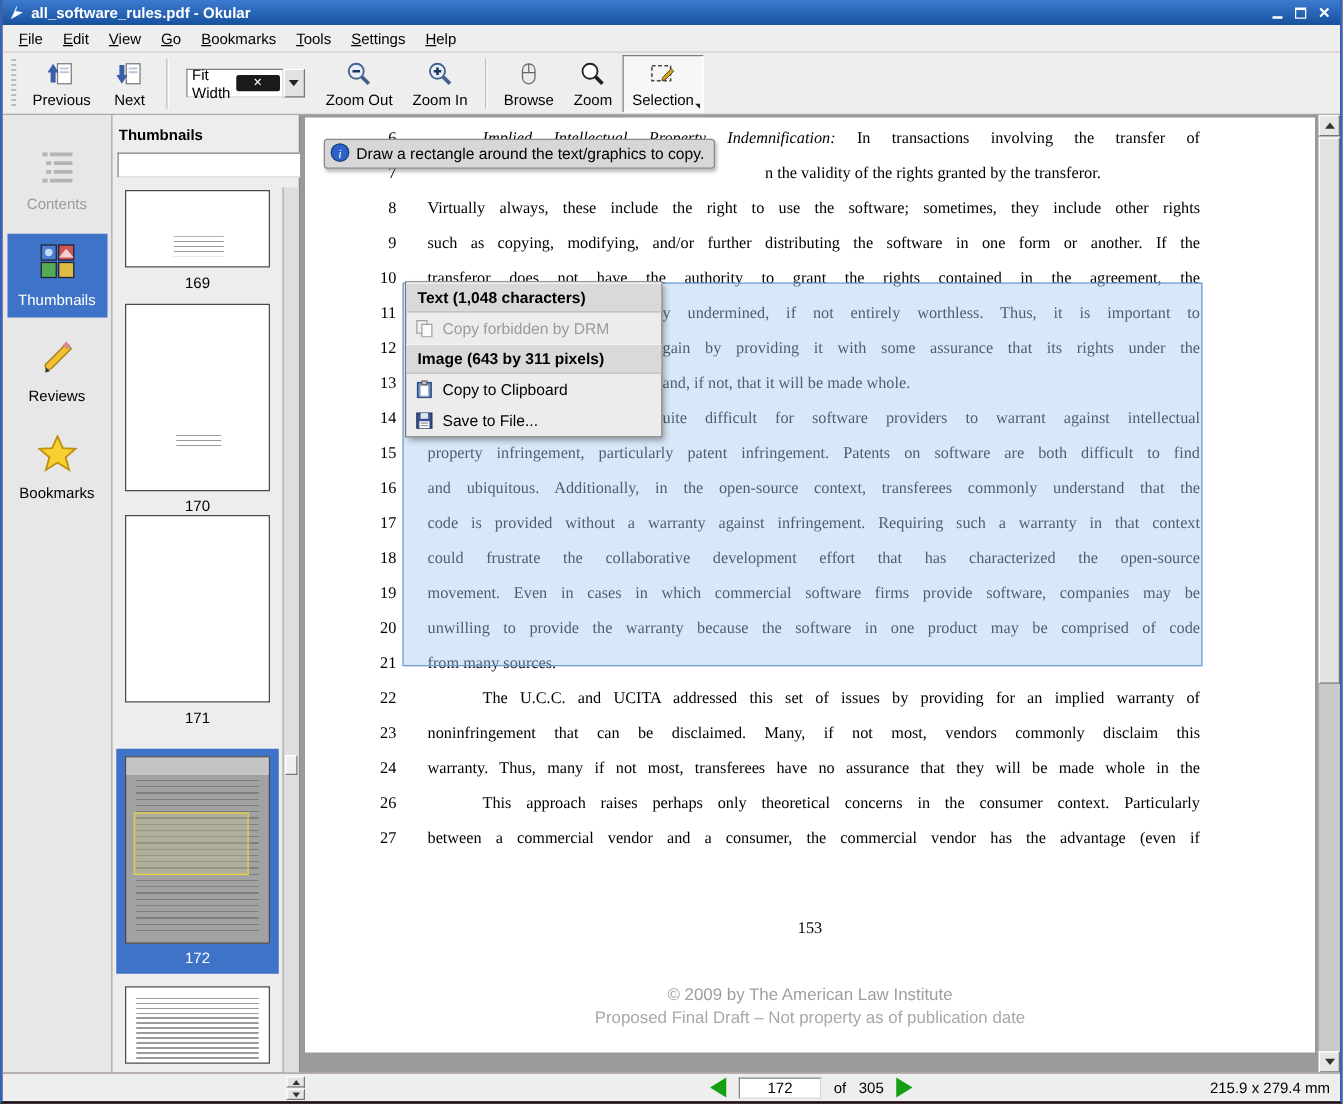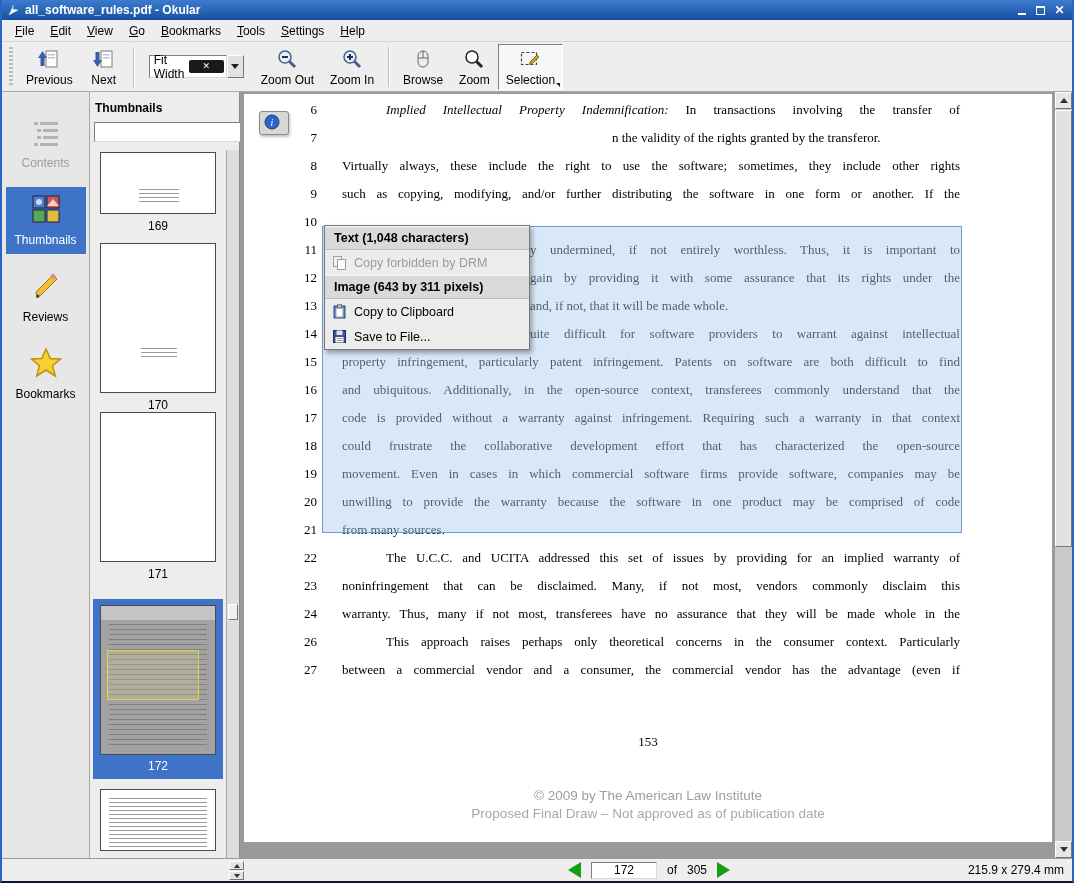--- a/index.html
+++ b/index.html
@@ -373,20 +373,21 @@
           <div class="doc-line">
             <span class="line-num">8</span>
             <span class="line-text">Virtually always, these include the right to use the software; sometimes, they include other rights</span>
           </div>
           <div class="doc-line">
             <span class="line-num">9</span>
             <span class="line-text">such as copying, modifying, and/or further distributing the software in one form or another. If the</span>
           </div>
           <div class="doc-line">
             <span class="line-num">10</span>
+            <span class="line-text">transferor does not have the authority to grant the rights contained in the agreement, the</span>
           </div>
           <div class="doc-line">
             <span class="line-num">11</span>
             <span class="line-text" style="left: 286px; width: 430px;">y undermined, if not entirely worthless. Thus, it is important to</span>
           </div>
           <div class="doc-line">
             <span class="line-num">12</span>
             <span class="line-text" style="left: 286px; width: 430px;">gain by providing it with some assurance that its rights under the</span>
           </div>
           <div class="doc-line noj">
@@ -441,31 +442,32 @@
             <span class="line-num">26</span>
             <span class="line-text" style="text-indent: 44px;">This approach raises perhaps only theoretical concerns in the consumer context. Particularly</span>
           </div>
           <div class="doc-line">
             <span class="line-num">27</span>
             <span class="line-text">between a commercial vendor and a consumer, the commercial vendor has the advantage (even if</span>
           </div>
         </div>
       <div class="page-num">153</div>
       <div class="page-footer1">© 2009 by The American Law Institute</div>
-      <div class="page-footer2">Proposed Final Draw – Not approved as of publication date</div>
+      <div class="page-footer2">Proposed Final Draft – Not property as of publication date</div>
       <div id="selection-rect"></div>
     </div>
 
     <div id="hint-tooltip">
       <span>
         <svg width="16" height="16" viewBox="0 0 16 16">
             <circle cx="8" cy="8" r="7" fill="#2f62c8" stroke="#17407f"></circle>
             <text x="8" y="12" text-anchor="middle" font-size="10" font-family="Liberation Serif, serif" font-style="italic" fill="#fff">i</text>
           </svg>
       </span>
+      <span>Draw a rectangle around the text/graphics to copy.</span>
     </div>
 
     <div id="context-menu">
       <div class="cm-header">Text (1,048 characters)</div>
       <div class="cm-item disabled">
         <span class="cm-icon">
           <svg width="15" height="15" viewBox="0 0 15 15">
               <rect x="1.5" y="1.5" width="8" height="10" fill="#f2f2f2" stroke="#a0a0a0"></rect>
               <rect x="5.5" y="4.5" width="8" height="10" fill="#fbfbfb" stroke="#a0a0a0"></rect>
             </svg>

